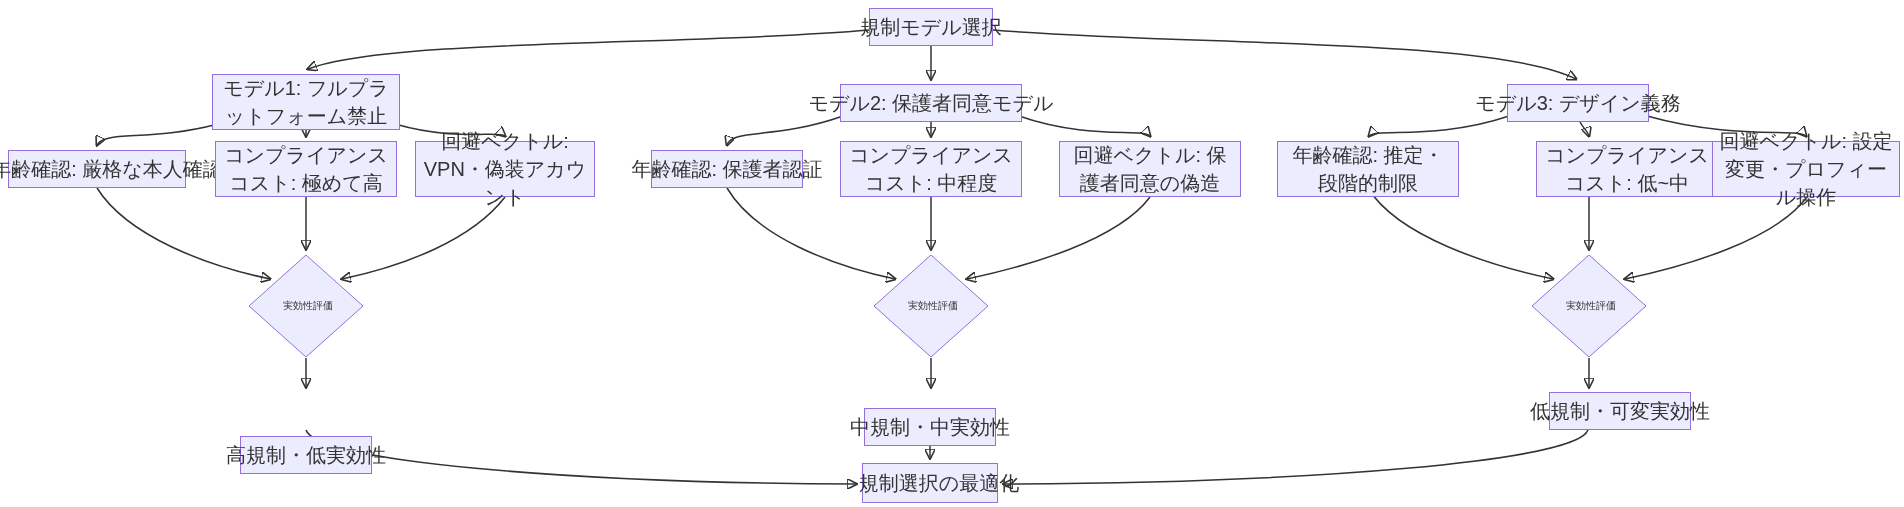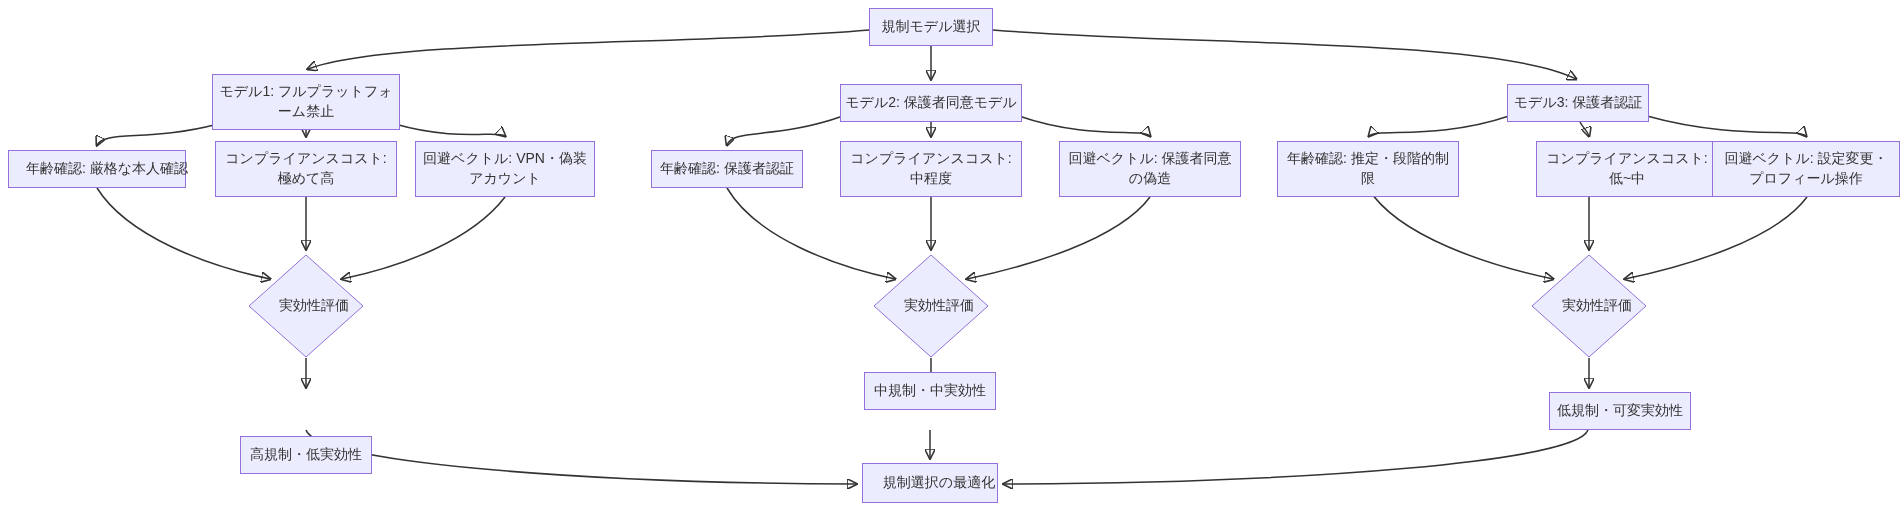--- a/index.html
+++ b/index.html
@@ -9,51 +9,51 @@
     --text:#333333;
   }
   html,body{margin:0;padding:0;background:#ffffff;}
   body{width:1904px;height:507px;font-family:"Liberation Sans","DejaVu Sans",sans-serif;}
   .canvas{position:relative;width:1904px;height:507px;background:#ffffff;overflow:hidden;}
   .edges{position:absolute;left:0;top:0;width:1904px;height:507px;z-index:1;}
   .edges path{fill:none;stroke:var(--edge);stroke-width:1.5px;}
   .node{
     position:absolute;z-index:2;box-sizing:border-box;
     background:var(--node-fill);border:1px solid var(--node-border);
-    color:var(--text);font-size:14px;line-height:1.4;
+    color:var(--text);font-size:20px;line-height:1.4;
     display:flex;align-items:center;justify-content:center;
     text-align:center;padding:3px 6px;
   }
   .oneline{white-space:nowrap;}
   .diamond{position:absolute;z-index:2;width:116px;height:104px;background:transparent;border:none;padding:0;}
   .diamond svg{position:absolute;left:0;top:0;width:116px;height:104px;}
   .diamond polygon{fill:var(--node-fill);stroke:var(--node-border);stroke-width:1;}
   .diamond span{
-    position:absolute;left:8px;top:0;width:116px;height:104px;
+    position:absolute;left:2px;top:0;width:116px;height:104px;
     display:flex;align-items:center;justify-content:center;
-    color:var(--text);font-size:14px;white-space:nowrap;
+    color:var(--text);font-size:10px;white-space:nowrap;
   }
   #n-root {left:869px;top:8px;width:124px;height:38px;}
   #n-m1   {left:212px;top:74px;width:188px;height:56px;}
   #n-m2   {left:840px;top:84px;width:182px;height:38px;}
   #n-m3   {left:1507px;top:84px;width:142px;height:38px;}
   #n-a1   {left:8px;top:150px;width:178px;height:38px;padding-left:26px;}
   #n-a2   {left:215px;top:141px;width:182px;height:56px;}
   #n-a3   {left:415px;top:141px;width:180px;height:56px;}
   #n-b1   {left:651px;top:150px;width:152px;height:38px;}
   #n-b2   {left:840px;top:141px;width:182px;height:56px;}
   #n-b3   {left:1059px;top:141px;width:182px;height:56px;}
   #n-c1   {left:1277px;top:141px;width:182px;height:56px;}
   #n-c2   {left:1536px;top:141px;width:182px;height:56px;}
   #n-c3   {left:1712px;top:141px;width:188px;height:56px;text-align:center;}
   #n-e1   {left:248px;top:254px;}
   #n-e2   {left:873px;top:254px;}
   #n-e3   {left:1531px;top:254px;}
   #n-r1   {left:240px;top:392px;width:132px;height:38px;margin-top:44px;}
-  #n-r2   {left:864px;top:372px;width:132px;height:38px;}
+  #n-r2   {left:864px;top:408px;width:132px;height:38px;}
   #n-r3   {left:1517px;top:392px;width:142px;height:38px;margin-left:32px;}
   #n-final{left:862px;top:463px;width:136px;height:40px;padding-left:24px;}
 </style>
 </head>
 <body>
 
 <div class="canvas">
 
   <svg class="edges" width="1904" height="507" viewBox="0 0 1904 507">
     <defs>
@@ -95,21 +95,21 @@
 
     <path marker-end="url(#arrow)" d="M 306,430 C 316,461 565,483 856,484"></path>
     <path marker-end="url(#arrow)" d="M 930,430 L 930,458"></path>
     <path marker-end="url(#arrow)" d="M 1588,430 C 1577,461 1310,483 1004,484"></path>
   </svg>
 
   <div class="node oneline" id="n-root">規制モデル選択</div>
 
   <div class="node" id="n-m1">モデル1: フルプラットフォーム禁止</div>
   <div class="node oneline" id="n-m2">モデル2: 保護者同意モデル</div>
-  <div class="node oneline" id="n-m3">モデル3: 保護者認証</div>
+  <div class="node oneline" id="n-m3">モデル3: デザイン義務</div>
 
   <div class="node oneline" id="n-a1">年齢確認: 厳格な本人確認</div>
   <div class="node" id="n-a2">コンプライアンスコスト: 極めて高</div>
   <div class="node" id="n-a3">回避ベクトル: VPN・偽装アカウント</div>
 
   <div class="node" id="n-b2">コンプライアンスコスト: 中程度</div>
   <div class="node oneline" id="n-b1">年齢確認: 保護者認証</div>
   <div class="node" id="n-b3">回避ベクトル: 保護者同意の偽造</div>
 
   <div class="node" id="n-c1">年齢確認: 推定・段階的制限</div>

